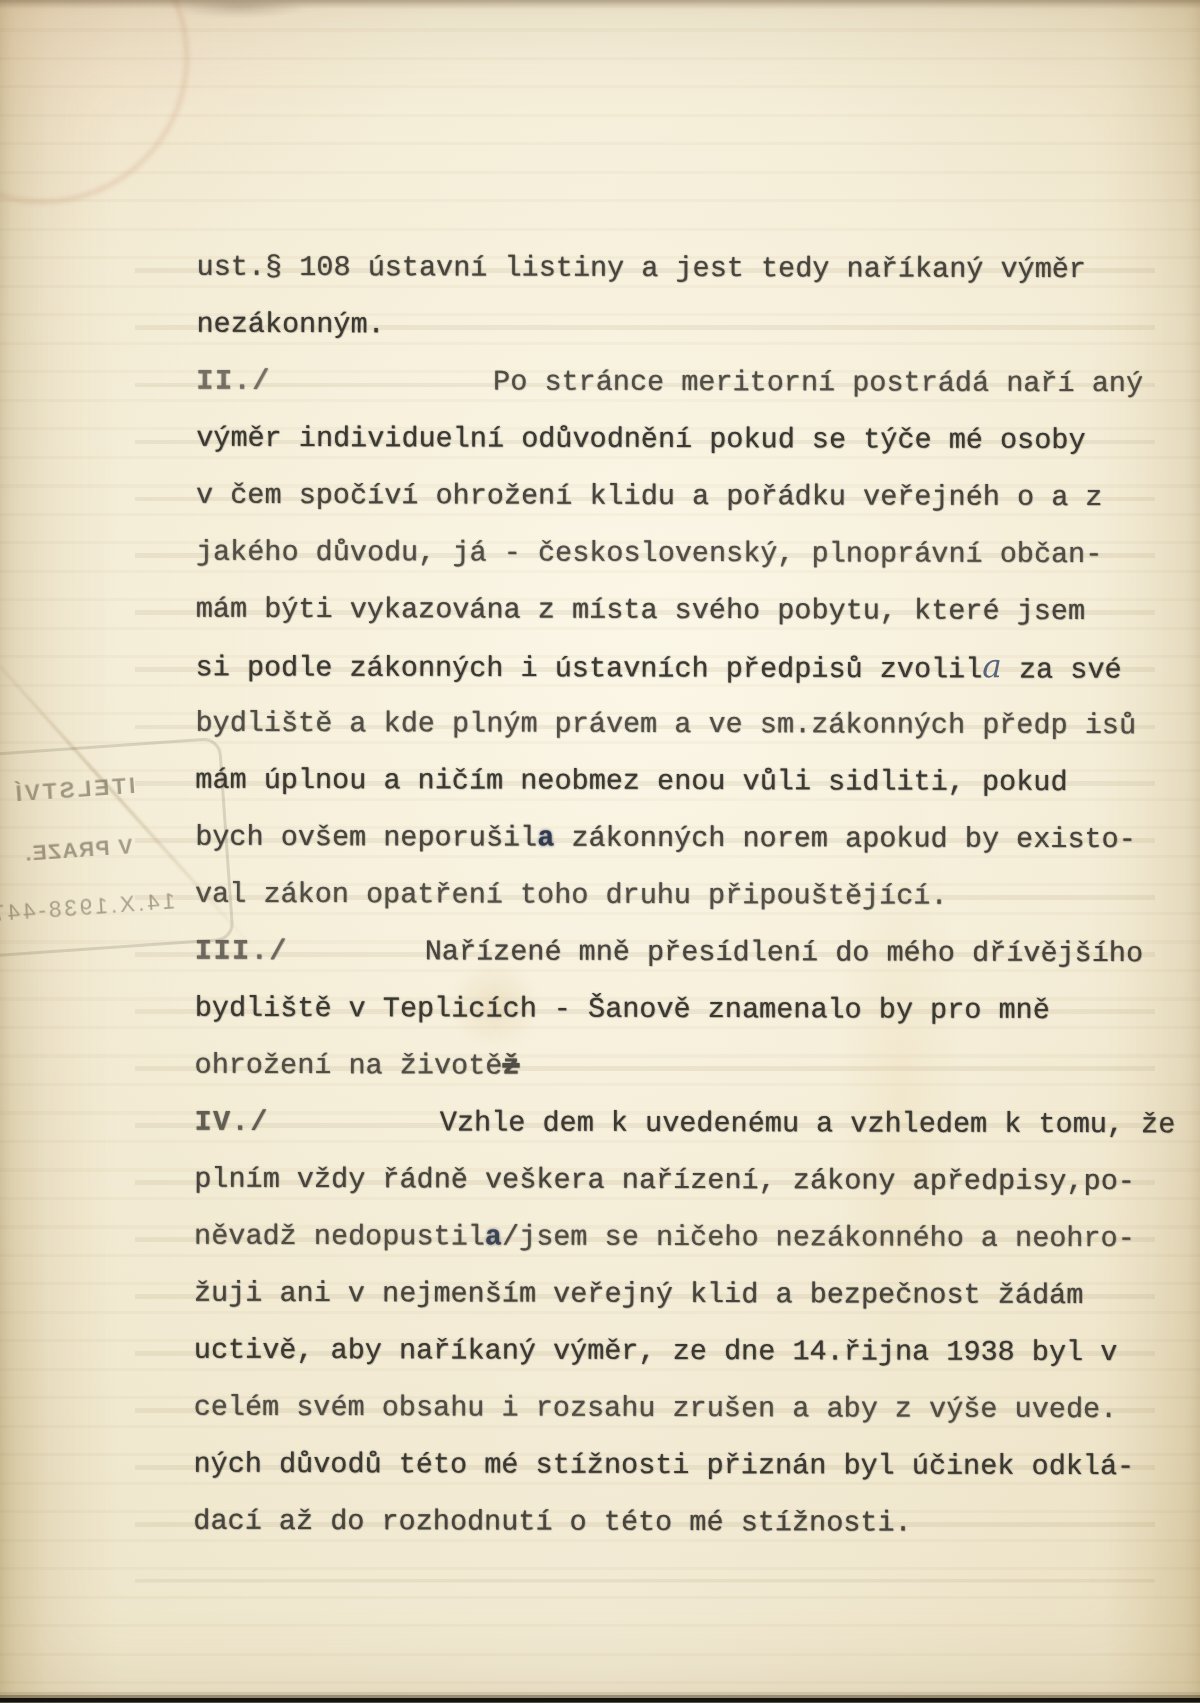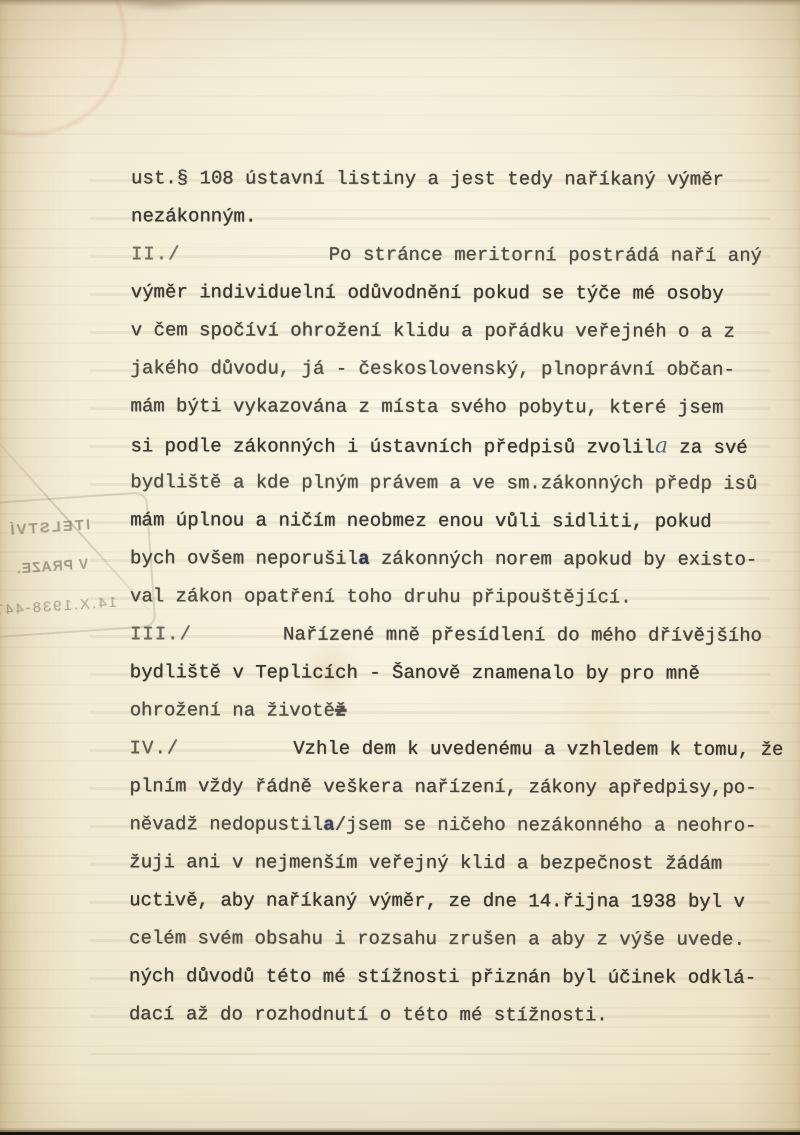--- a/index.html
+++ b/index.html
@@ -50,21 +50,21 @@
   .text-block{
     position:absolute;left:130px;top:160px;right:20px;
     transform:rotate(0.15deg);
     color:var(--ink,#3b3832);
     font-size:19px;line-height:38px;
     white-space:pre;
   }
   .line{height:38px;text-shadow:0 0 1px rgba(59,56,50,0.75), 0.5px 0.5px 0 rgba(59,56,50,0.25);}
   .line:nth-child(odd){opacity:0.93;}
   .line:nth-child(3n){opacity:0.88;}
-  .label{opacity:0.78;letter-spacing:1px;}
+  .label{opacity:0.78;letter-spacing:1px;font-weight:bold;}
   .hand{font-family:"DejaVu Serif",serif;font-style:italic;
     color:var(--pen,#3d4f6e);opacity:0.85;font-size:1.15em;text-shadow:none;}
   .ink{color:var(--pen-bold,#222c45);font-weight:bold;
     text-shadow:0 0 2px rgba(34,44,69,0.85);}
   .strike{font-weight:bold;text-decoration:line-through;text-decoration-thickness:3px;}
 
   
   .stamp{
     position:absolute;left:-48px;top:498px;width:200px;height:136px;
     transform:scaleX(-1) rotate(4deg);

